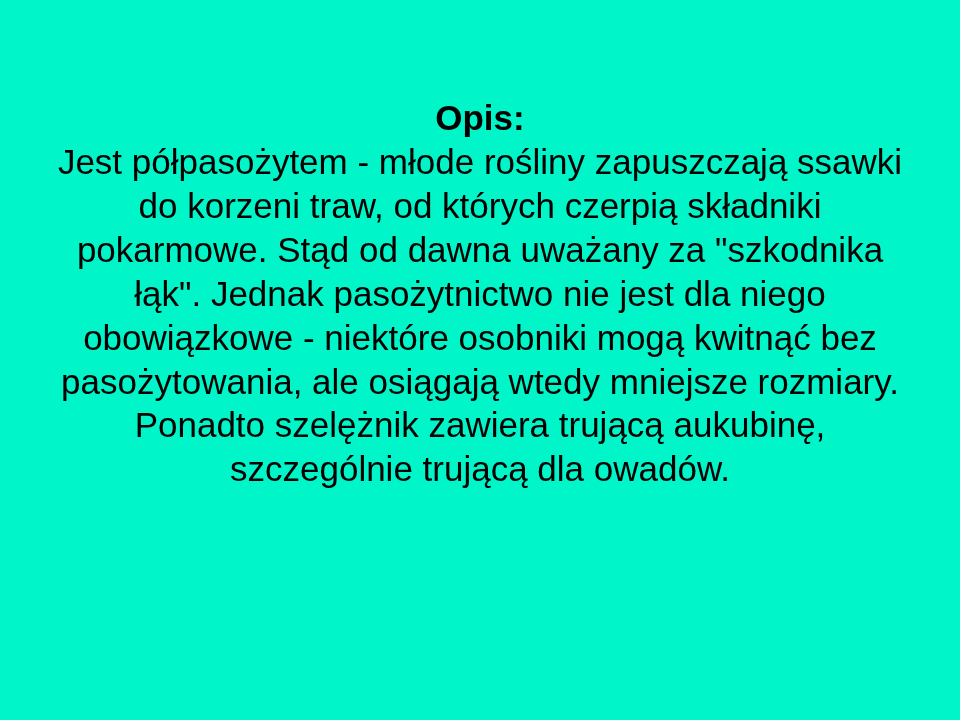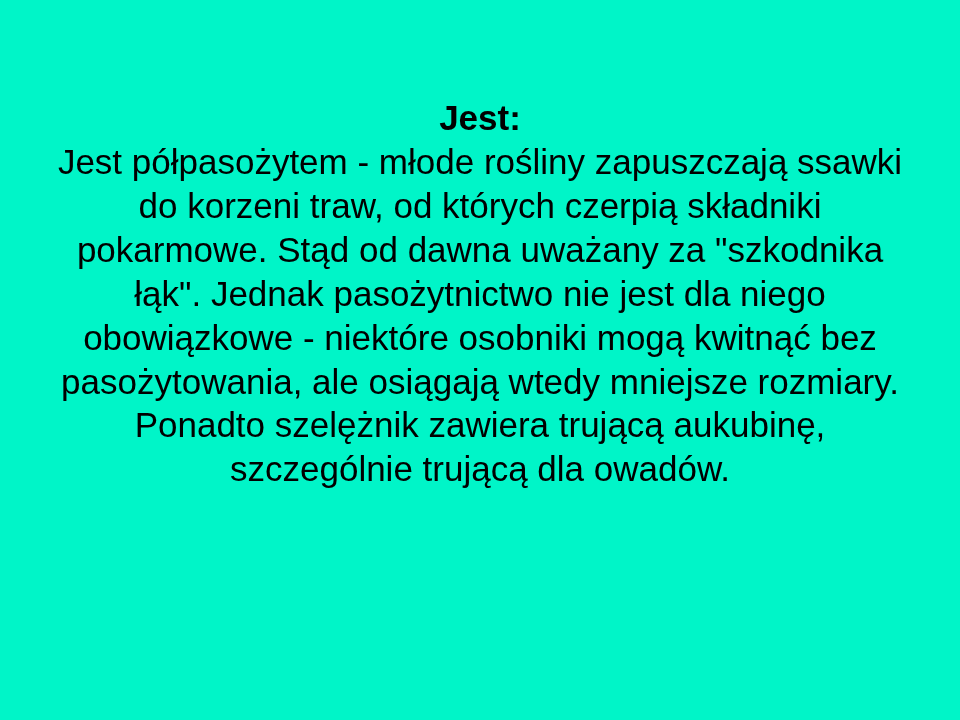--- a/index.html
+++ b/index.html
@@ -39,16 +39,16 @@
     display: block;
     padding: 0 50px;
     box-sizing: border-box;
   }
 </style>
 </head>
 <body>
 
 <div class="slide">
   <div class="content">
-    <span class="heading">Jest:</span>
+    <span class="heading">Opis:</span>
     <span class="body-text">Jest półpasożytem - młode rośliny zapuszczają ssawki do korzeni traw, od których czerpią składniki pokarmowe. Stąd od dawna uważany za "szkodnika łąk". Jednak pasożytnictwo nie jest dla niego obowiązkowe - niektóre osobniki mogą kwitnąć bez pasożytowania, ale osiągają wtedy mniejsze rozmiary. Ponadto szelężnik zawiera trującą aukubinę, szczególnie trującą dla owadów.</span>
   </div>
 </div>
 
 </body></html>

